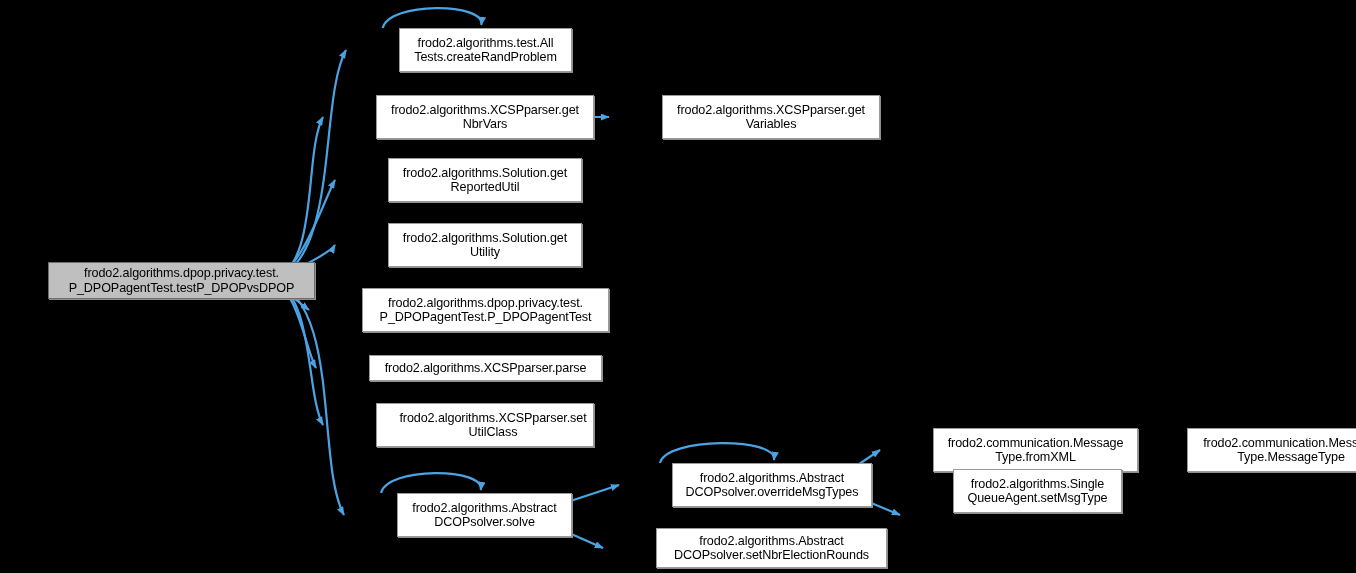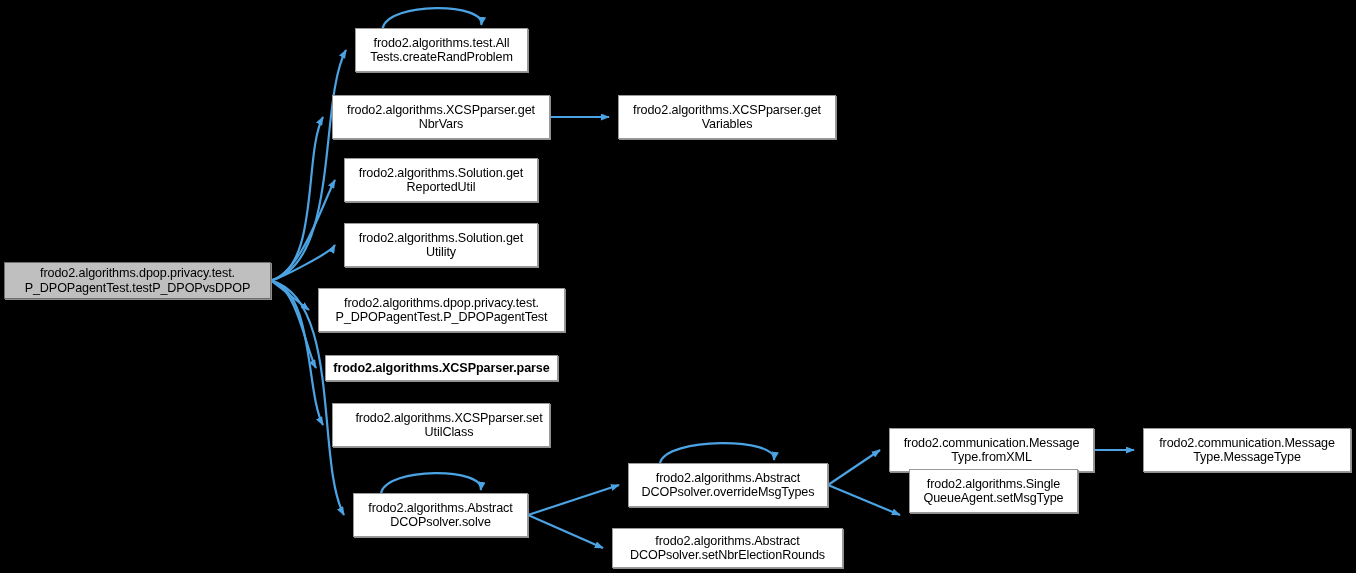--- a/index.html
+++ b/index.html
@@ -14,20 +14,21 @@
     display:flex;
     align-items:center;
     justify-content:center;
     text-align:center;
     font-family:"Liberation Sans", sans-serif;
     font-size:12.6px;
     line-height:14.4px;
     color:#000000;
     letter-spacing:-0.1px;
     padding:0 4px;
+    margin-left:44px;
   }
   .node.current{
     background:#bfbfbf;
     border:1px solid #6e6e6e;
   }
   .node .lbl{display:block;white-space:pre-line;}
 </style>
 </head>
 <body>
 
@@ -78,21 +79,21 @@
 ReportedUtil</span>
       </div>
       <div class="node" style="left: 344px; top: 223px; width: 194px; height: 44px;">
         <span class="lbl">frodo2.algorithms.Solution.get
 Utility</span>
       </div>
       <div class="node" style="left: 318px; top: 288px; width: 247px; height: 44px;">
         <span class="lbl">frodo2.algorithms.dpop.privacy.test.
 P_DPOPagentTest.P_DPOPagentTest</span>
       </div>
-      <div class="node" style="left: 325px; top: 355px; width: 233px; height: 26px; font-weight: bold;">
+      <div class="node" style="left: 325px; top: 355px; width: 233px; height: 26px;">
         <span class="lbl">frodo2.algorithms.XCSPparser.parse</span>
       </div>
       <div class="node" style="left: 332px; top: 403px; width: 218px; height: 44px; padding-left: 20px;">
         <span class="lbl">frodo2.algorithms.XCSPparser.set
 UtilClass</span>
       </div>
       <div class="node" style="left: 353px; top: 493px; width: 175px; height: 44px;">
         <span class="lbl">frodo2.algorithms.Abstract
 DCOPsolver.solve</span>
       </div>

